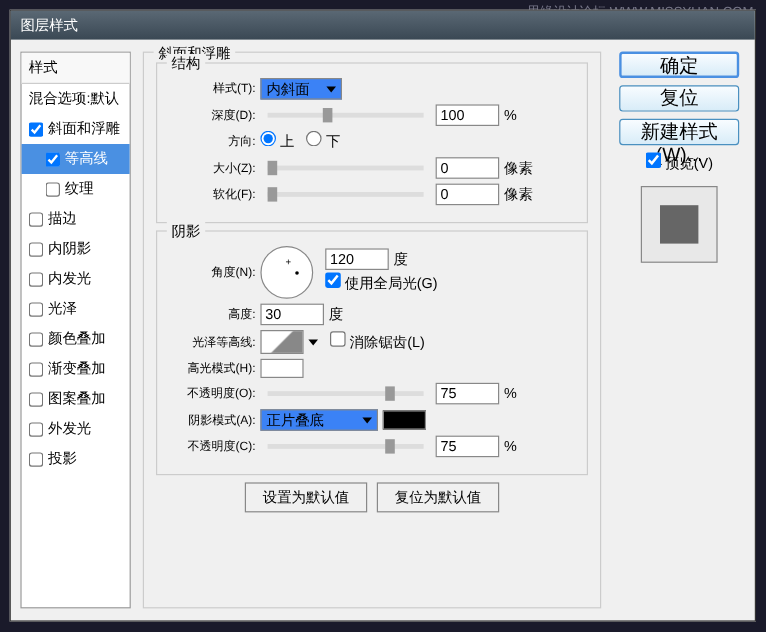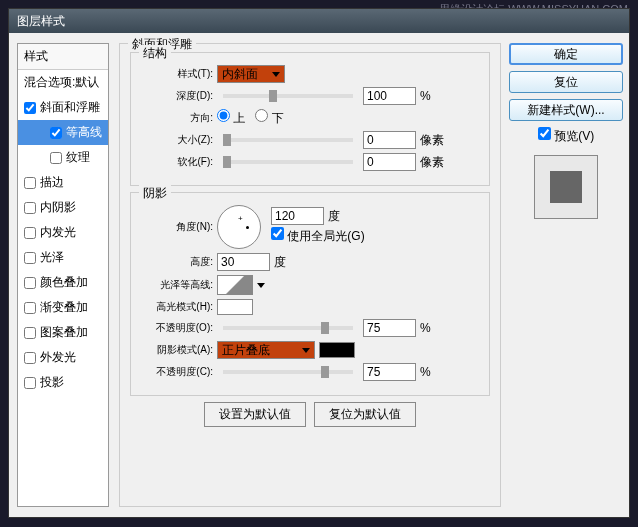--- a/index.html
+++ b/index.html
@@ -4,40 +4,40 @@
 <style>
 *{box-sizing:border-box;margin:0;padding:0;font-family:"Microsoft YaHei","SimSun",sans-serif;font-size:12px}
 body{background:#1a1a2a;padding:8px}
 .dialog{width:622px;height:510px;background:#f0f0f0;border:1px solid #333;position:relative}
 .titlebar{height:24px;background:linear-gradient(#5a6874,#3a4854);color:#fff;padding:4px 8px;font-size:12px}
 .dialog-body{display:flex;padding:10px 8px;gap:6px;height:calc(100% - 24px)}
 .left-panel{width:92px;border:1px solid #999;background:#fff;display:flex;flex-direction:column}
 .left-header{padding:4px 6px;border-bottom:1px solid #ccc;background:#f8f8f8}
 .left-item{padding:4px 6px;cursor:pointer;display:flex;align-items:center;gap:4px;white-space:nowrap}
 .left-item.selected{background:#4a90e2;color:#fff}
-.left-item.sub{padding-left:32px}
+.left-item.sub{padding-left:20px}
 .left-item input[type=checkbox]{width:12px;height:12px}
 .center-panel{flex:1;padding:0 4px}
 .fieldset{border:1px solid #ccc;padding:8px 10px 10px;margin-bottom:6px;position:relative}
 .fieldset-title{position:absolute;top:-8px;left:8px;background:#f0f0f0;padding:0 4px;font-size:12px}
 .row{display:flex;align-items:center;margin:4px 0;gap:4px}
 .row-label{width:72px;text-align:right;font-size:10px}
-.dropdown{border:1px solid #888;background:#c2410c;padding:1px 4px;min-width:68px;display:flex;align-items:center;justify-content:space-between;height:18px}
+.dropdown{border:1px solid #888;background:#3b82f6;padding:1px 4px;min-width:68px;display:flex;align-items:center;justify-content:space-between;height:18px}
 .dropdown-arrow{border-left:4px solid transparent;border-right:4px solid transparent;border-top:5px solid #000}
 .slider{flex:1;height:4px;background:#ddd;position:relative;margin:0 6px;max-width:130px}
 .slider-thumb{position:absolute;width:8px;height:12px;background:#999;top:-4px;left:0}
 .input-num{width:53px;border:1px solid #888;padding:1px 3px;background:#fff;height:18px}
 .unit{font-size:12px}
 .angle-circle{width:44px;height:44px;border:1px solid #888;border-radius:50%;background:#fff;position:relative;margin-right:6px}
 .angle-dot{position:absolute;width:3px;height:3px;background:#000;border-radius:50%;top:20px;left:28px}
 .angle-cross{position:absolute;width:3px;height:3px;top:8px;left:20px;font-size:8px}
 .contour-box{width:36px;height:20px;border:1px solid #888;background:linear-gradient(135deg,#fff 0%,#fff 48%,#888 52%,#888 100%);display:inline-block}
 .color-box{width:36px;height:16px;border:1px solid #888;display:inline-block}
 .right-panel{width:110px;display:flex;flex-direction:column;gap:6px;align-items:center}
-.btn{width:114px;height:22px;border:1px solid #4a90c0;background:linear-gradient(#f8fcff,#d8ecf8);border-radius:3px;cursor:pointer;font-size:12px}
+.btn{width:100px;height:22px;border:1px solid #4a90c0;background:linear-gradient(#f8fcff,#d8ecf8);border-radius:3px;cursor:pointer;font-size:16px}
 .btn.primary{border:2px solid #4a90e2}
 .preview-box{width:64px;height:64px;border:1px solid #888;background:#e8e8e8;display:flex;align-items:center;justify-content:center;margin-top:4px}
 .preview-inner{width:32px;height:32px;background:#666}
 .bottom-buttons{display:flex;gap:8px;justify-content:center;margin-top:6px}
 .btn-flat{padding:3px 14px;border:1px solid #888;background:#f0f0f0;cursor:pointer;font-size:12px}
 .radio-group{display:flex;gap:10px;align-items:center}
 .watermark{position:absolute;top:2px;right:10px;color:rgba(180,180,200,0.6);font-size:11px}
 </style>
 </head>
 <body>
@@ -169,20 +169,21 @@
             </div>
           <div class="row">
               <span class="row-label">高度:</span>
             <input class="input-num" value="30" style="">
               <span class="unit">度</span>
             </div>
           <div class="row">
               <span class="row-label">光泽等高线:</span>
             <span class="contour-box"></span>
               <span class="dropdown-arrow"></span>
+            <label style="margin-left:6px"><input type="checkbox" style=""> <span>消除锯齿(L)</span></label>
             </div>
           <div class="row">
               <span class="row-label">高光模式(H):</span>
             <span class="color-box" style="background:#fff"></span>
             </div>
           <div class="row">
               <span class="row-label">不透明度(O):</span>
             <div class="slider">
                 <div class="slider-thumb" style="left:75%"></div>
               </div>

